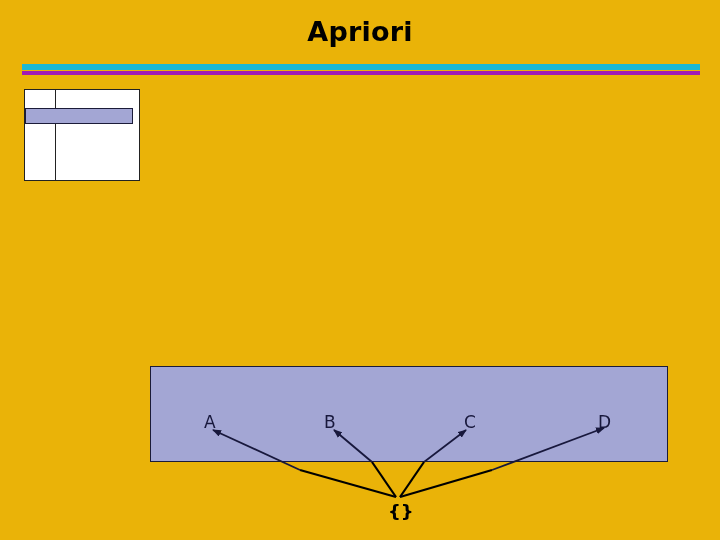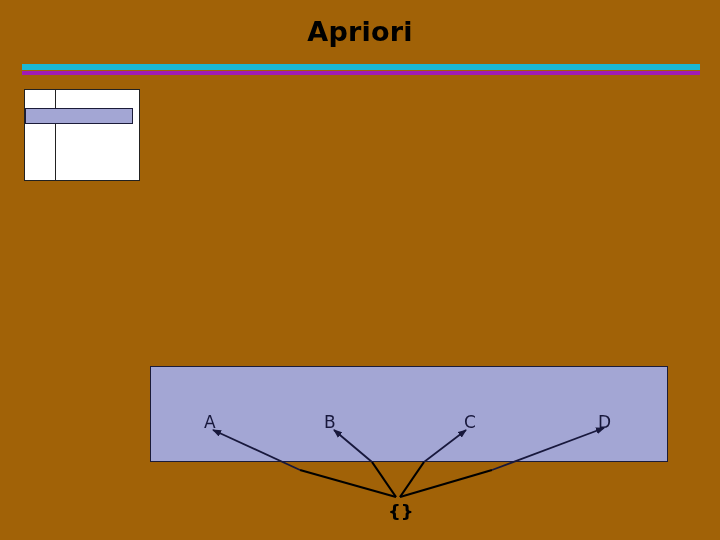--- a/index.html
+++ b/index.html
@@ -12,21 +12,21 @@
     height: 540px;
     position: relative;
     overflow: hidden;
     font-family: "Liberation Sans", sans-serif;
   }
   .slide {
     position: absolute;
     left: 0; top: 0;
     width: 720px;
     height: 540px;
-    background: #a16207;
+    background: #eab308;
   }
 
   
   .slide-title {
     position: absolute;
     left: 0;
     top: 16px;
     width: 720px;
     text-align: center;
     font-family: "DejaVu Sans", sans-serif;

